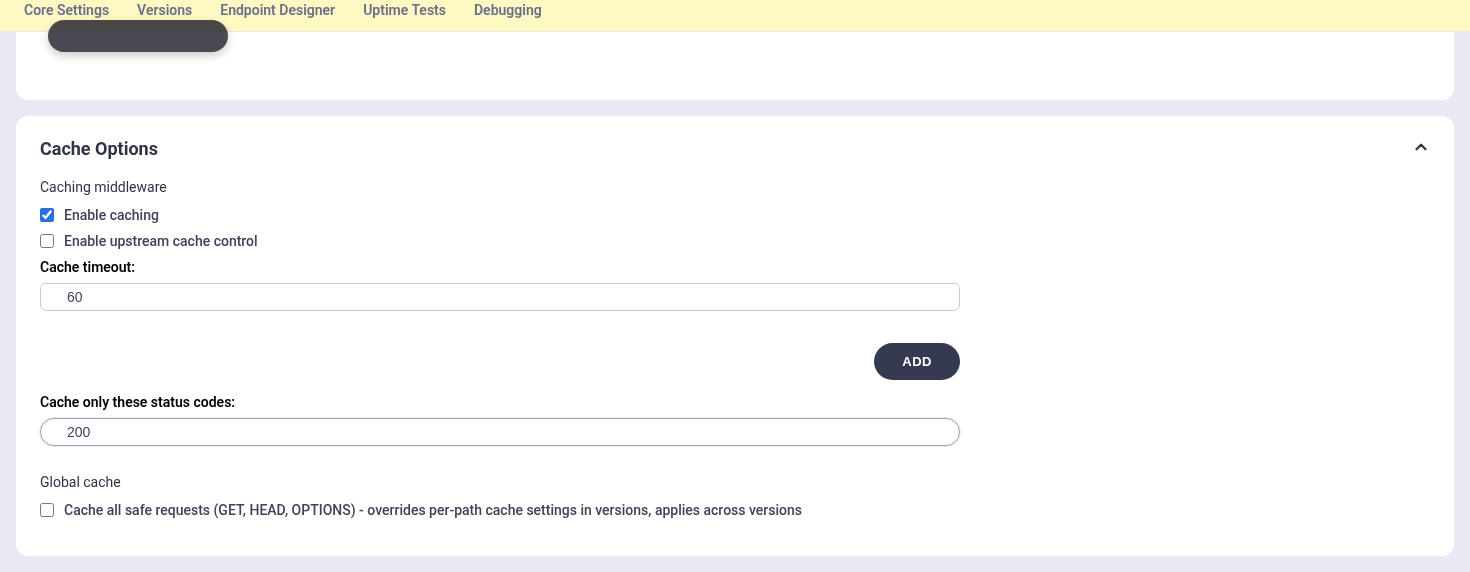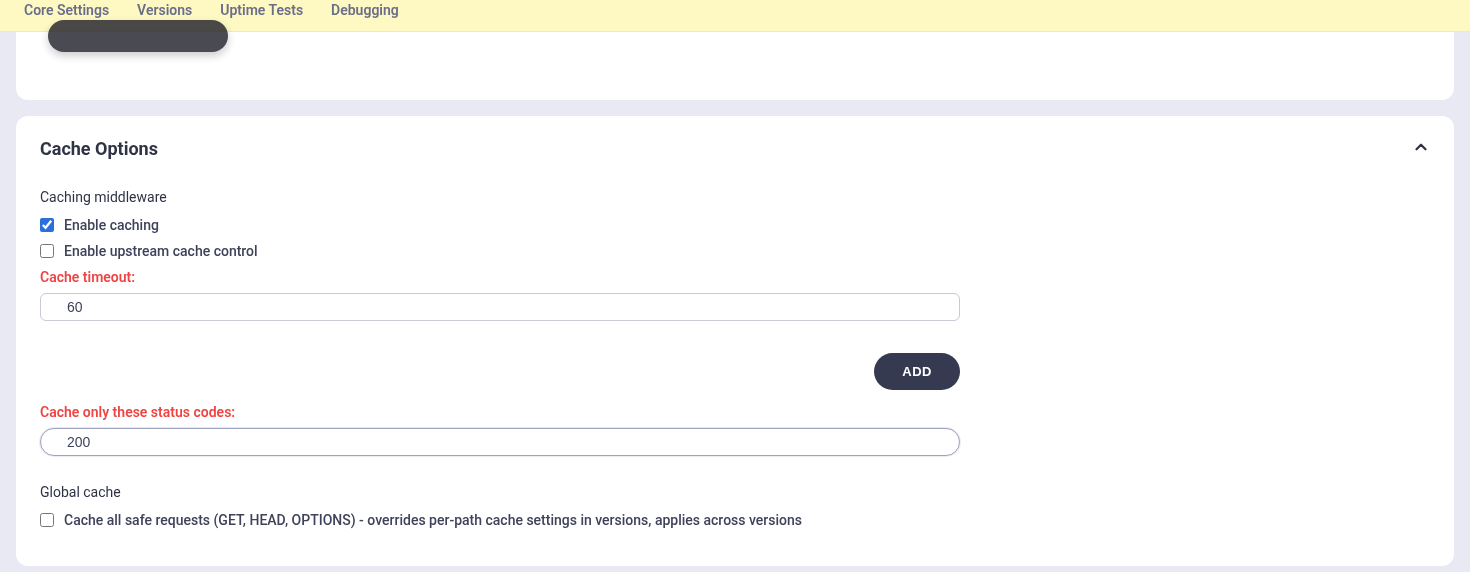--- a/index.html
+++ b/index.html
@@ -65,21 +65,21 @@
   .panel {
     background: #ffffff;
     border-radius: 12px;
     margin-top: 16px;
     padding: 22px 24px 28px 24px;
   }
   .panel-header {
     display: flex;
     justify-content: space-between;
     align-items: center;
-    margin-bottom: 30px;
+    margin-bottom: 20px;
   }
   .panel-title {
     font-size: 18px;
     font-weight: 700;
     color: #2f3346;
   }
   .chevron { cursor: pointer; }
 
   .form-column {
     width: 920px;
@@ -104,21 +104,21 @@
   .check-row input[type="checkbox"] {
     width: 14px;
     height: 14px;
     cursor: pointer;
     accent-color: #2b6fde;
   }
 
   .field-label {
     font-size: 14px;
     font-weight: 600;
-    color: #ef4444;
+    color: #000000;
     margin-top: 10px;
     margin-bottom: 8px;
   }
 
   .num-input {
     width: 100%;
     height: 28px;
     border: 1px solid #c8cad8;
     border-radius: 6px;
     padding: 0 26px;
@@ -151,20 +151,21 @@
   }
 
   .spacer-top { margin-top: 28px; }
 </style>
 </head>
 <body>
 
 <div class="tabs-bar" id="tabs-bar">
     <div class="tab-item">Core Settings</div>
     <div class="tab-item">Versions</div>
+    <div class="tab-item">Endpoint Designer</div>
     <div class="tab-item">Uptime Tests</div>
     <div class="tab-item">Debugging</div>
   </div>
 
 <div class="page">
 
   <div class="prev-panel">
     <div class="prev-pill-shadow"></div>
   </div>
 

